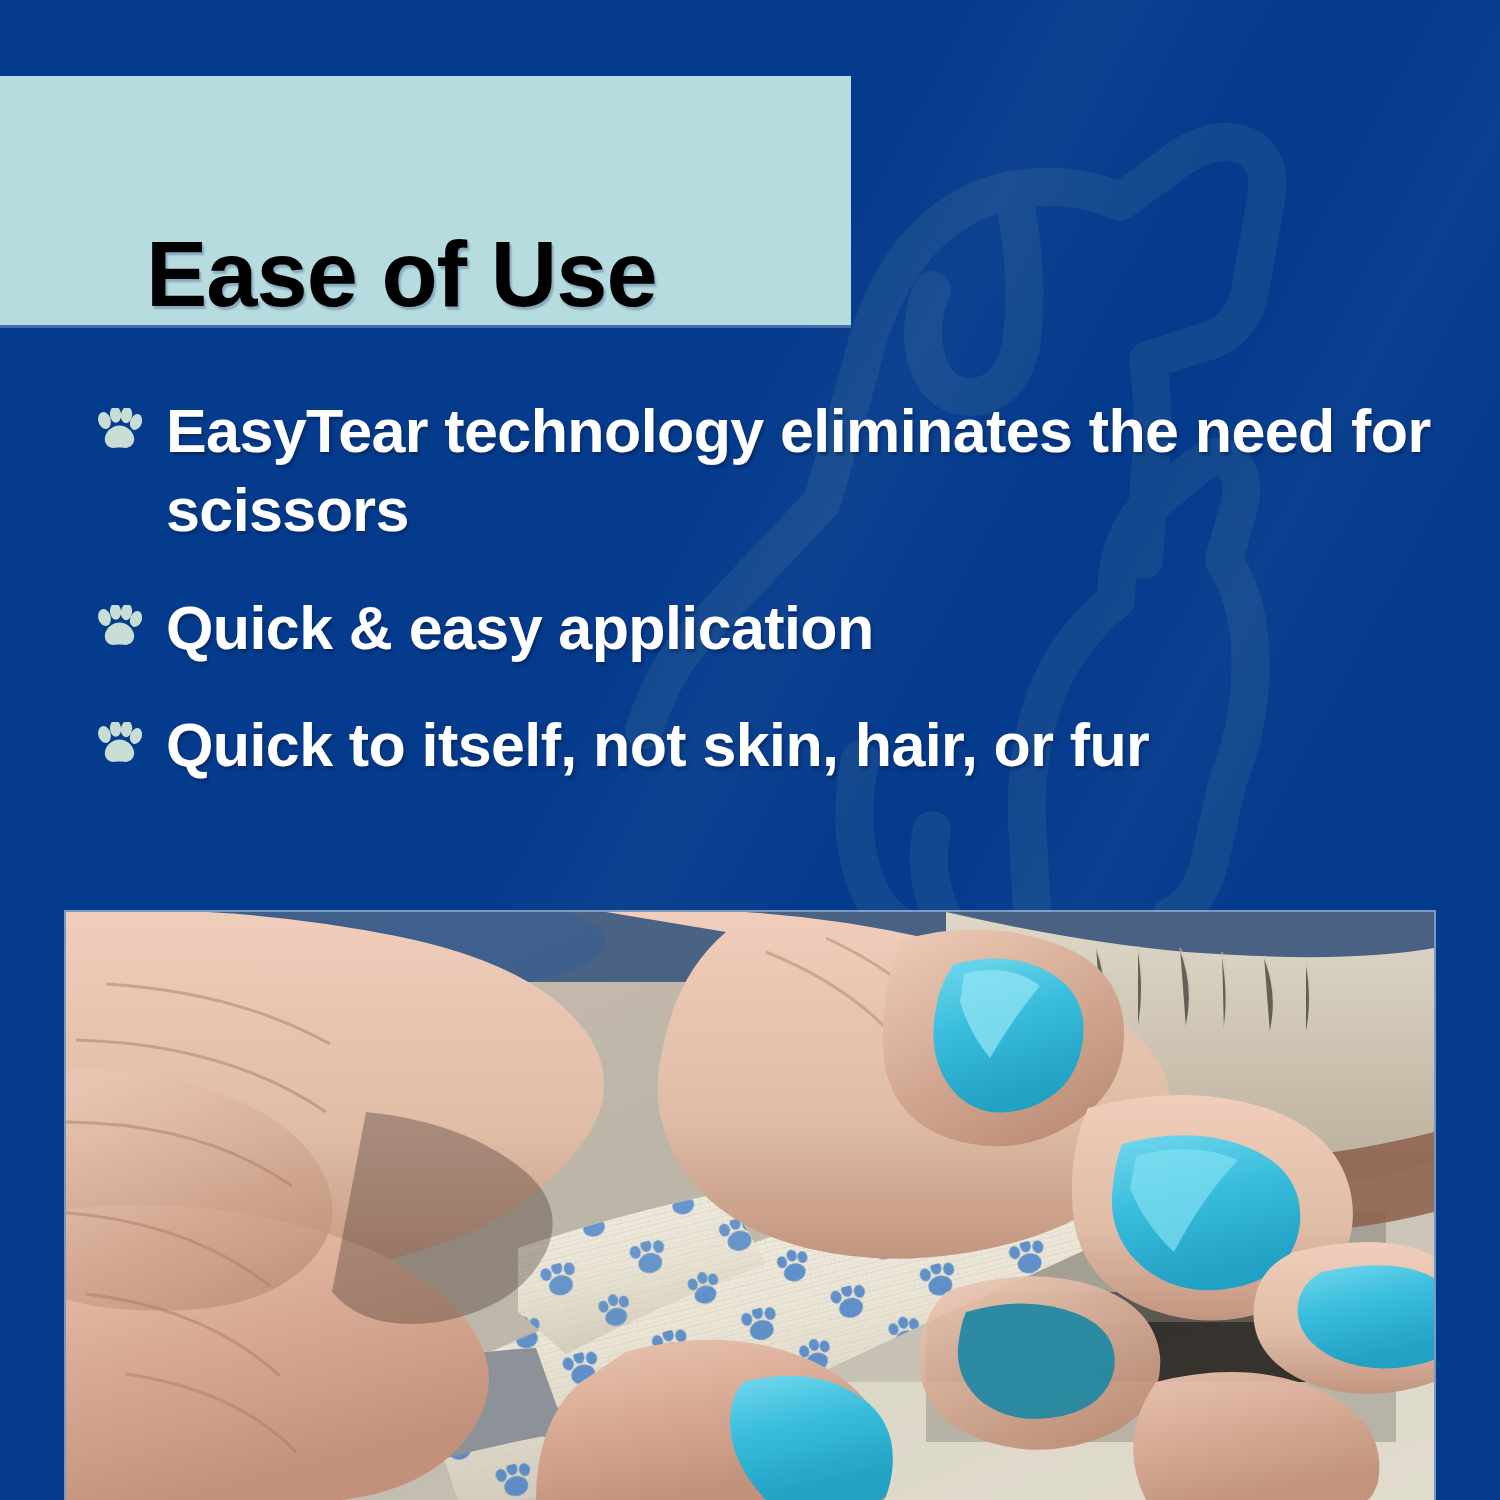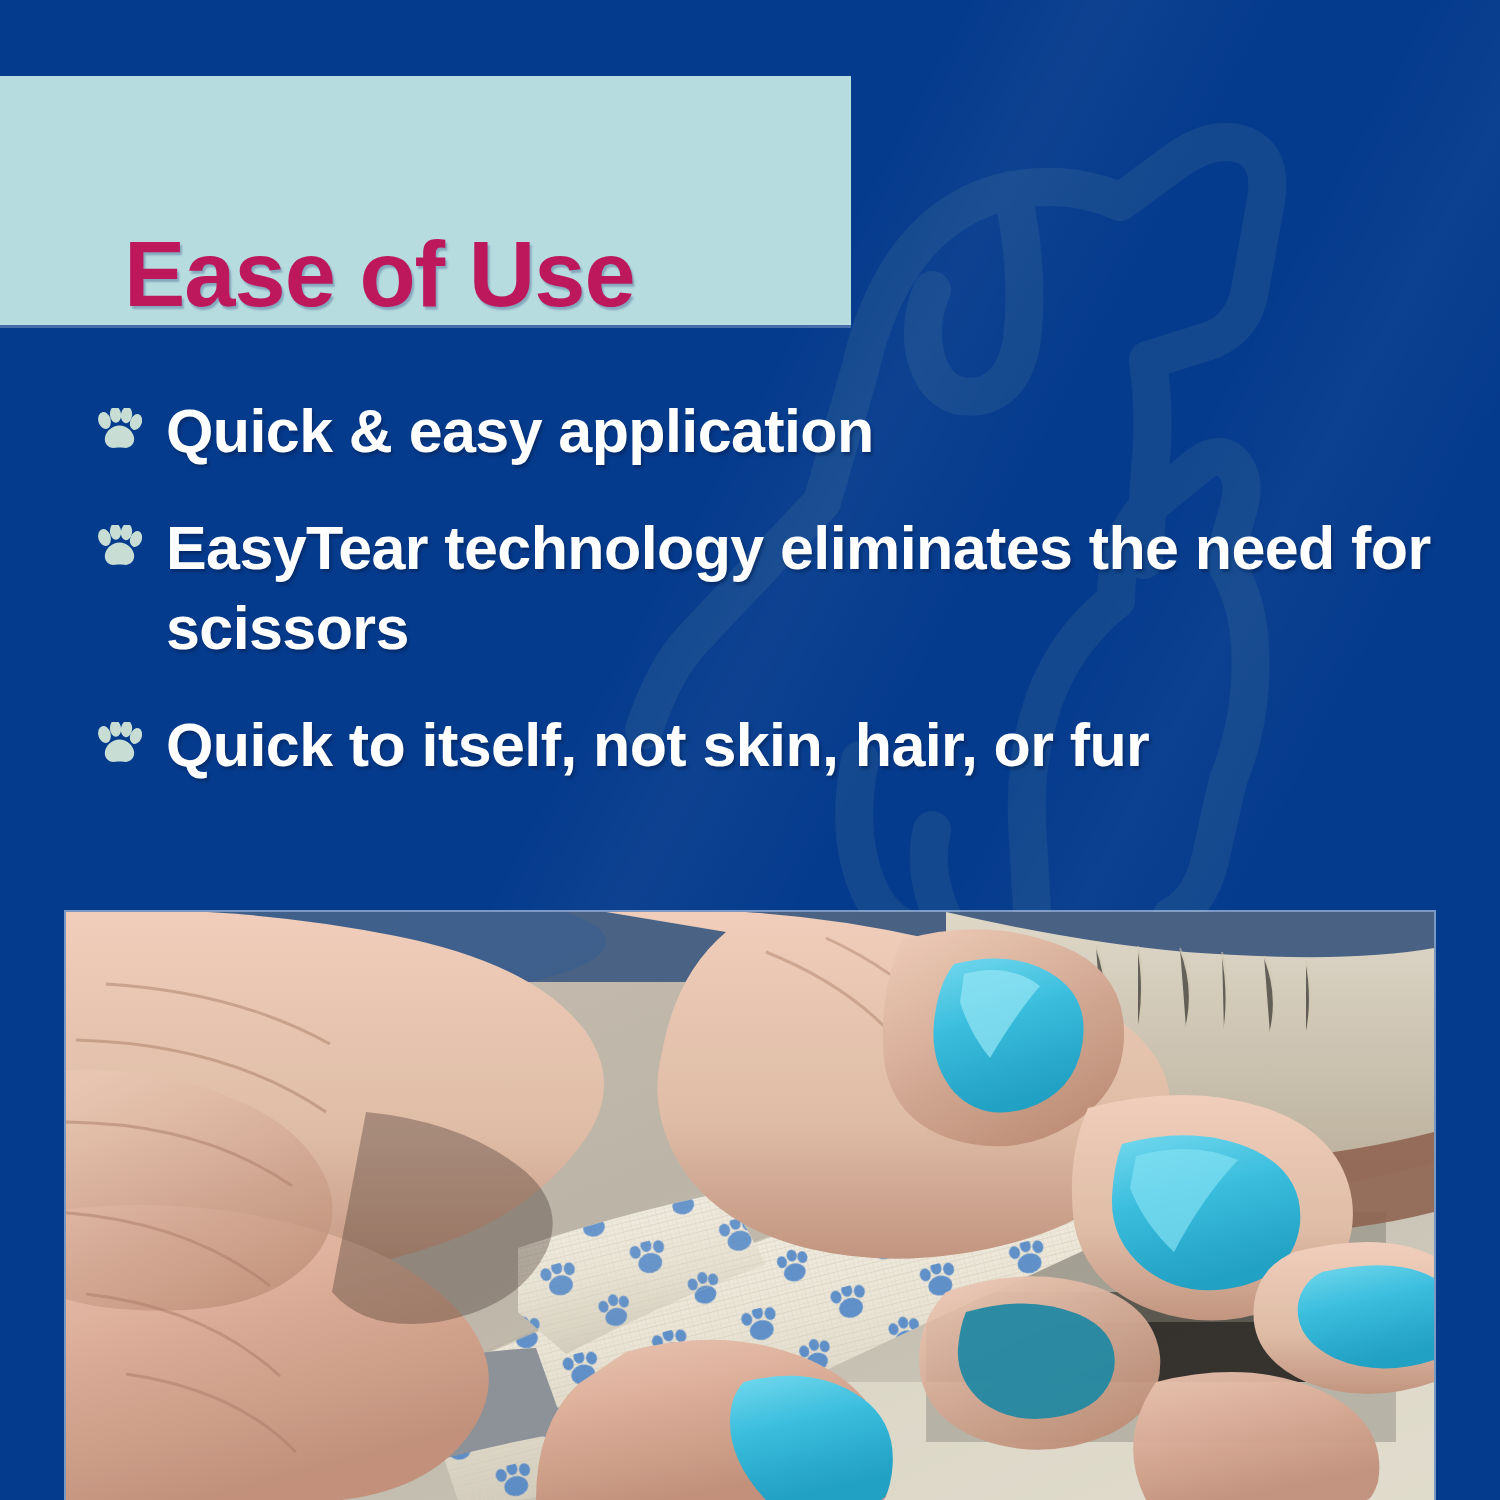--- a/index.html
+++ b/index.html
@@ -41,26 +41,26 @@
     position: absolute;
     left: 0px;
     top: 76px;
     width: 851px;
     height: 249px;
     background: #B7DCDF;
     box-shadow: 0 3px 0 rgba(255,255,255,0.25);
   }
   #page-title {
     position: absolute;
-    left: 124px;
+    left: 146px;
     top: 152px;
     font-size: 92px;
     font-weight: bold;
     letter-spacing: -1px;
-    color: #be185d;
+    color: #000000;
     line-height: 1;
     text-shadow: 2px 3px 2px rgba(20,50,110,0.30);
     white-space: nowrap;
   }
 
   
   #bullets {
     position: absolute;
     left: 96px;
     top: 392px;
@@ -135,34 +135,34 @@
     <div class="bullet-row">
       <svg class="paw-icon" viewBox="0 0 46 44" xmlns="http://www.w3.org/2000/svg" aria-hidden="true">
         <g fill="#C8DED4">
           <ellipse cx="8.5" cy="12.5" rx="6.2" ry="8.6" transform="rotate(-16 8.5 12.5)"></ellipse>
           <ellipse cx="19.5" cy="6.6" rx="5.6" ry="8.2" transform="rotate(-5 19.5 6.6)"></ellipse>
           <ellipse cx="30.5" cy="7.0" rx="5.6" ry="8.2" transform="rotate(7 30.5 7.0)"></ellipse>
           <ellipse cx="40.0" cy="14.0" rx="5.8" ry="8.2" transform="rotate(20 40 14)"></ellipse>
           <path d="M23.5 17.5c7.2 0 13.8 5.8 14.6 12.3 0.8 6.4-4.3 11-10.6 10-2.7-0.4-5.3-0.5-8.0 0-6.3 1.1-11.5-3.5-10.6-10C9.7 23.3 16.3 17.5 23.5 17.5z"></path>
         </g>
       </svg>
-      <div class="bullet-text">Quick &amp; easy application</div>
+      <div class="bullet-text">EasyTear technology eliminates the need for scissors</div>
     </div>
 
     <div class="bullet-row">
       <svg class="paw-icon" viewBox="0 0 46 44" xmlns="http://www.w3.org/2000/svg" aria-hidden="true">
         <g fill="#C8DED4">
           <ellipse cx="8.5" cy="12.5" rx="6.2" ry="8.6" transform="rotate(-16 8.5 12.5)"></ellipse>
           <ellipse cx="19.5" cy="6.6" rx="5.6" ry="8.2" transform="rotate(-5 19.5 6.6)"></ellipse>
           <ellipse cx="30.5" cy="7.0" rx="5.6" ry="8.2" transform="rotate(7 30.5 7.0)"></ellipse>
           <ellipse cx="40.0" cy="14.0" rx="5.8" ry="8.2" transform="rotate(20 40 14)"></ellipse>
           <path d="M23.5 17.5c7.2 0 13.8 5.8 14.6 12.3 0.8 6.4-4.3 11-10.6 10-2.7-0.4-5.3-0.5-8.0 0-6.3 1.1-11.5-3.5-10.6-10C9.7 23.3 16.3 17.5 23.5 17.5z"></path>
         </g>
       </svg>
-      <div class="bullet-text">EasyTear technology eliminates the need for scissors</div>
+      <div class="bullet-text">Quick &amp; easy application</div>
     </div>
 
     <div class="bullet-row">
       <svg class="paw-icon" viewBox="0 0 46 44" xmlns="http://www.w3.org/2000/svg" aria-hidden="true">
         <g fill="#C8DED4">
           <ellipse cx="8.5" cy="12.5" rx="6.2" ry="8.6" transform="rotate(-16 8.5 12.5)"></ellipse>
           <ellipse cx="19.5" cy="6.6" rx="5.6" ry="8.2" transform="rotate(-5 19.5 6.6)"></ellipse>
           <ellipse cx="30.5" cy="7.0" rx="5.6" ry="8.2" transform="rotate(7 30.5 7.0)"></ellipse>
           <ellipse cx="40.0" cy="14.0" rx="5.8" ry="8.2" transform="rotate(20 40 14)"></ellipse>
           <path d="M23.5 17.5c7.2 0 13.8 5.8 14.6 12.3 0.8 6.4-4.3 11-10.6 10-2.7-0.4-5.3-0.5-8.0 0-6.3 1.1-11.5-3.5-10.6-10C9.7 23.3 16.3 17.5 23.5 17.5z"></path>

